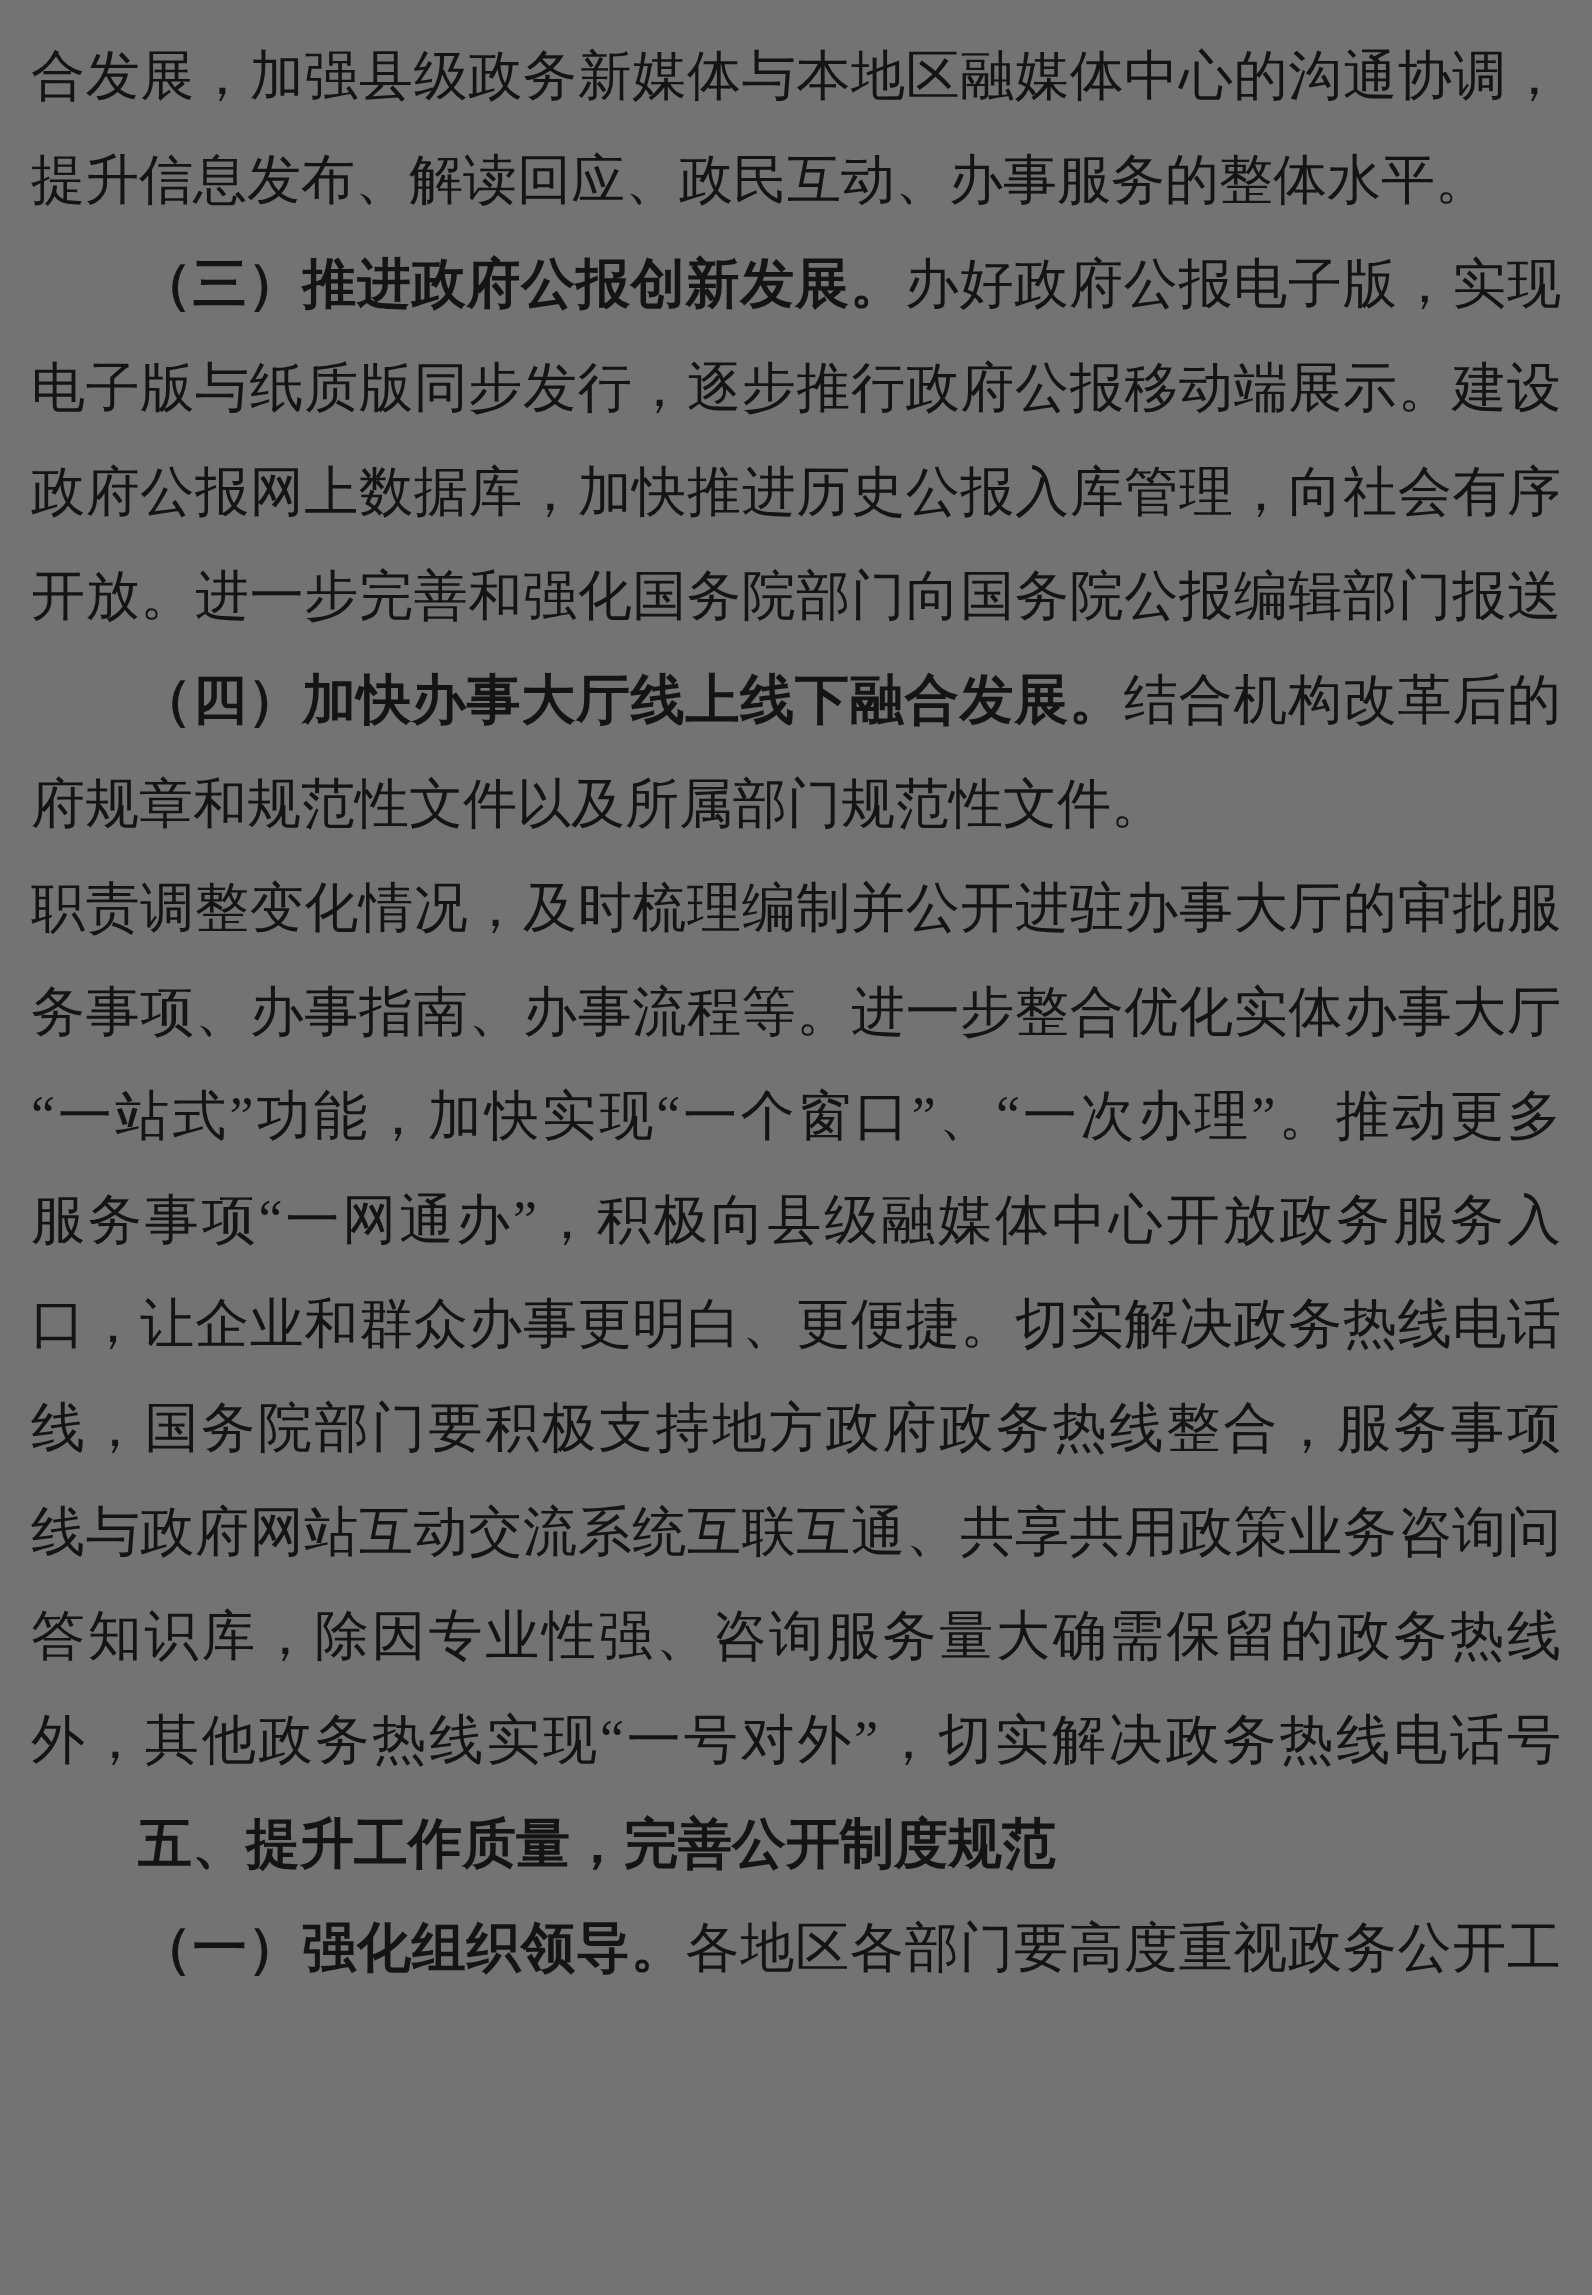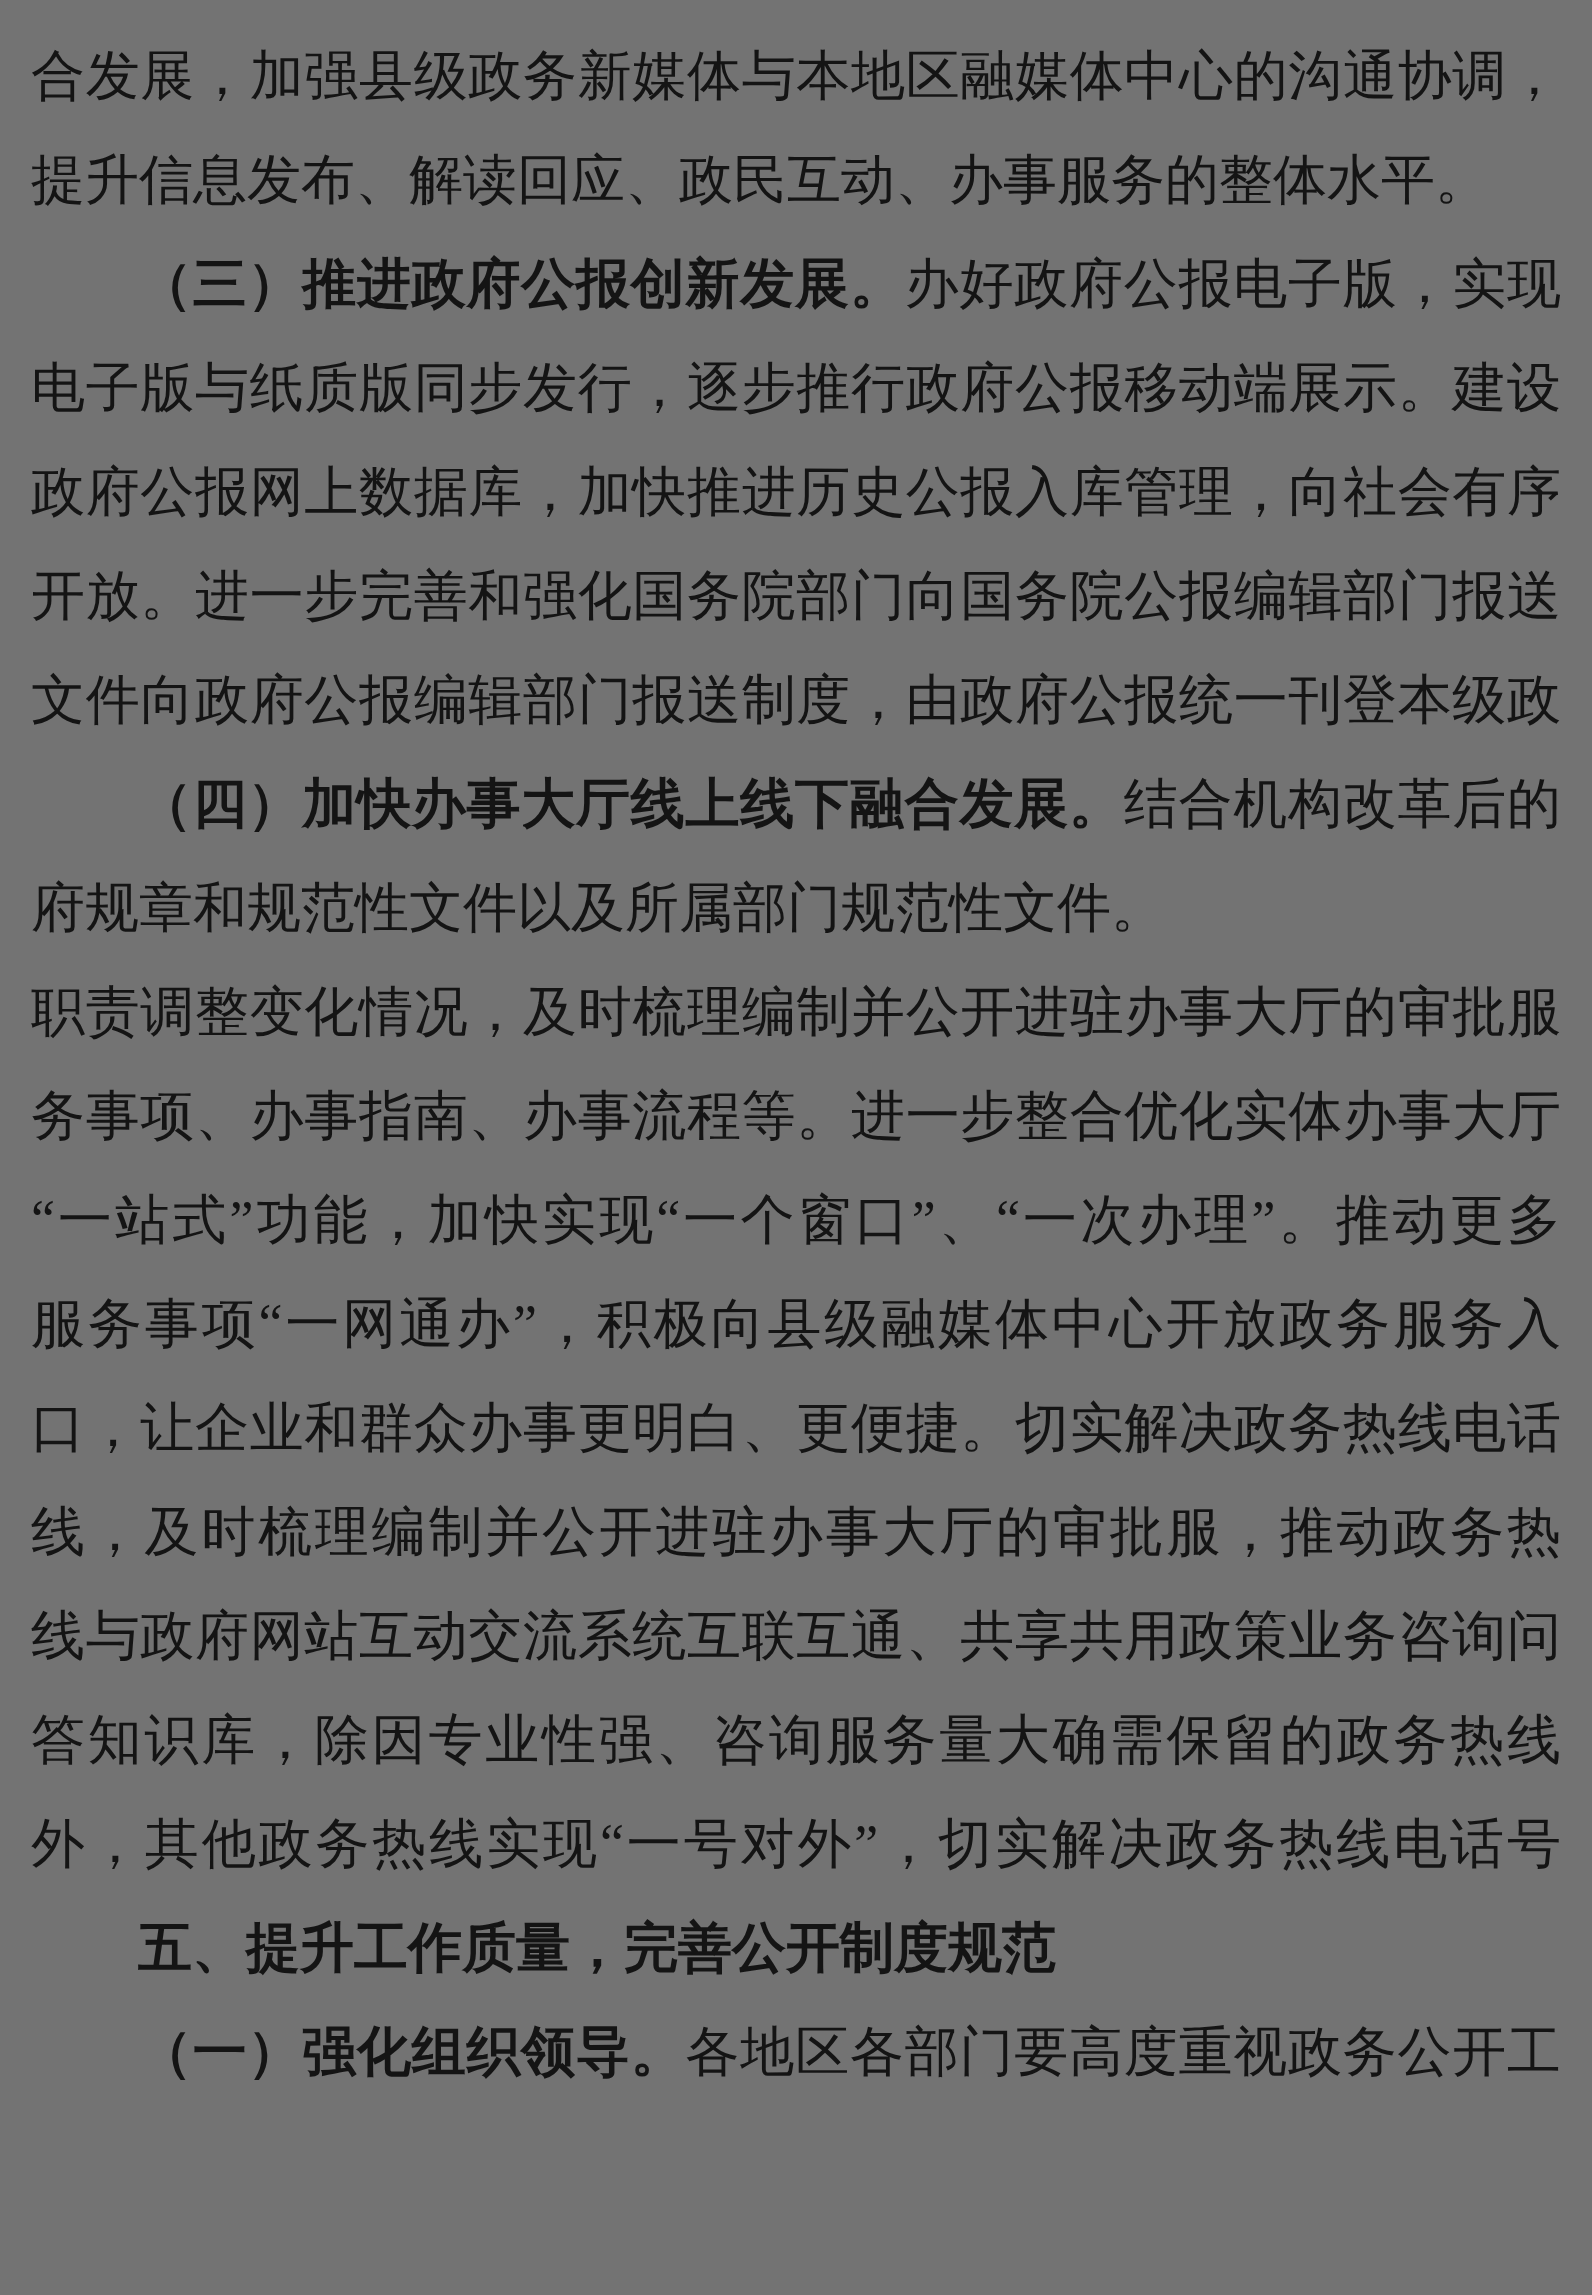--- a/index.html
+++ b/index.html
@@ -45,29 +45,28 @@
 <body>
 
 <div class="page">
   <div>
       <div class="line fill"><span>合发展，加强县级政务新媒体与本地区融媒体中心的沟通协调，</span></div>
       <div class="line"><span>提升信息发布、解读回应、政民互动、办事服务的整体水平。</span></div>
       <div class="line fill indent"><span class="bold">（三）推进政府公报创新发展。</span><span>办好政府公报电子版，实现</span></div>
       <div class="line fill"><span>电子版与纸质版同步发行，逐步推行政府公报移动端展示。建设</span></div>
       <div class="line fill"><span>政府公报网上数据库，加快推进历史公报入库管理，向社会有序</span></div>
       <div class="line fill"><span>开放。进一步完善和强化国务院部门向国务院公报编辑部门报送</span></div>
-      <div class="line fill"><span>文件向政府公报编辑部门报送制度，由政府公报统一刊登本级政</span></div>
       <div class="line fill indent"><span class="bold">（四）加快办事大厅线上线下融合发展。</span><span>结合机构改革后的</span></div>
       <div class="line"><span>府规章和规范性文件以及所属部门规范性文件。</span></div>
       <div class="line fill"><span>职责调整变化情况，及时梳理编制并公开进驻办事大厅的审批服</span></div>
       <div class="line fill"><span>务事项、办事指南、办事流程等。进一步整合优化实体办事大厅</span></div>
       <div class="line fill"><span>“一站式”功能，加快实现“一个窗口”、“一次办理”。推动更多</span></div>
       <div class="line fill"><span>服务事项“一网通办”，积极向县级融媒体中心开放政务服务入</span></div>
       <div class="line fill"><span>口，让企业和群众办事更明白、更便捷。切实解决政务热线电话号</span></div>
-      <div class="line fill"><span>线，及时梳理编制并公开进驻办事大厅的审批服，推动政务热</span></div>
+      <div class="line fill"><span>线，国务院部门要积极支持地方政府政务热线整合，服务事项</span></div>
       <div class="line fill"><span>线与政府网站互动交流系统互联互通、共享共用政策业务咨询问</span></div>
       <div class="line fill"><span>答知识库，除因专业性强、咨询服务量大确需保留的政务热线</span></div>
       <div class="line fill"><span>外，其他政务热线实现“一号对外”，切实解决政务热线电话号</span></div>
       <div class="line indent"><span class="bold">五、提升工作质量，完善公开制度规范</span></div>
       <div class="line fill indent"><span class="bold">（一）强化组织领导。</span><span>各地区各部门要高度重视政务公开工</span></div>
     </div>
 </div>
 
 
 </body></html>

